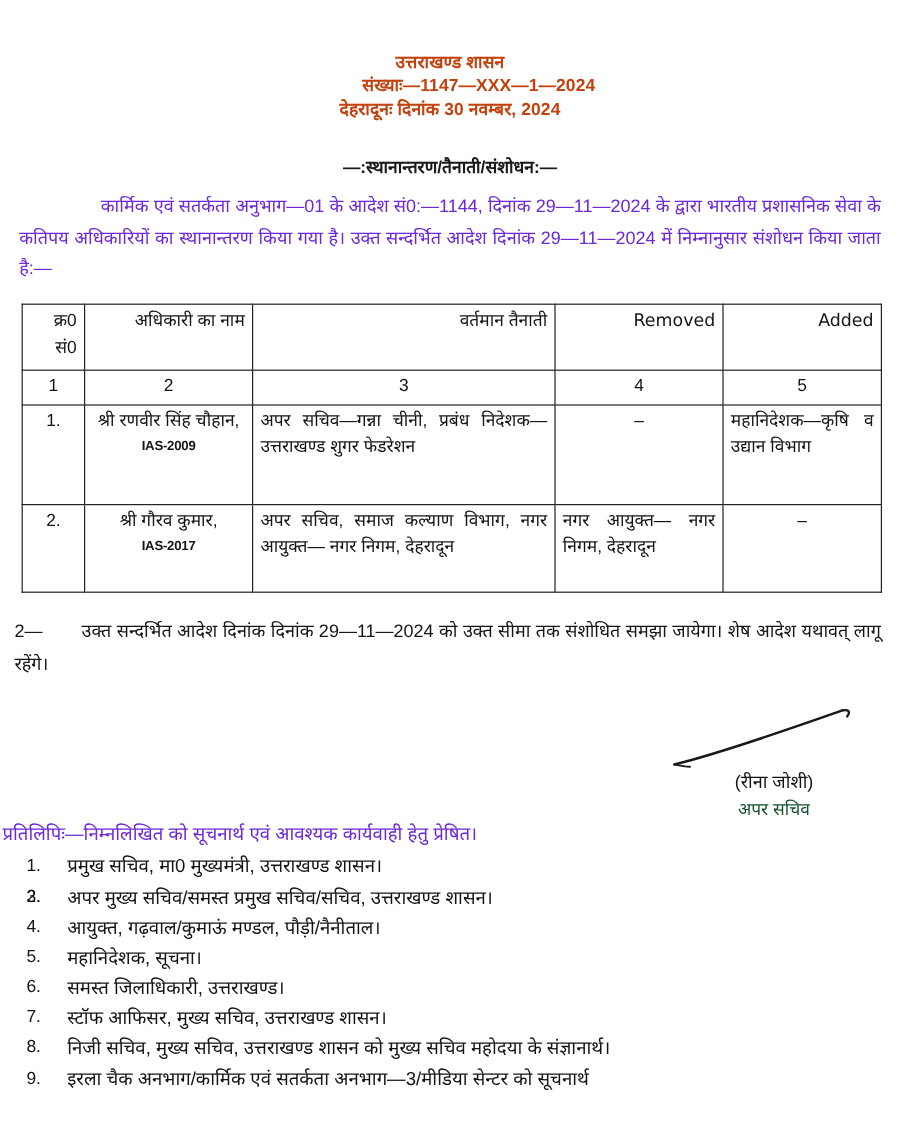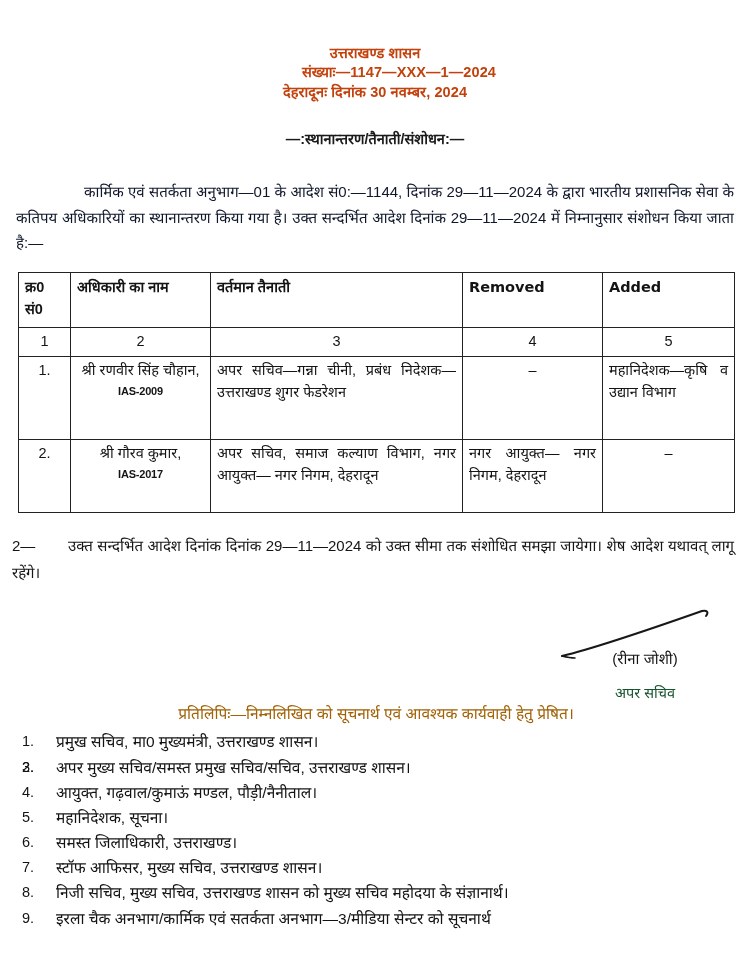--- a/index.html
+++ b/index.html
@@ -42,26 +42,26 @@
   .subject {
     margin-top: 26px;
     text-align: center;
     font-size: 14.5px;
     font-weight: 700;
     color: #1a1a1a;
   }
 
   
   .body-para {
-    margin: 31px 16px 0 16px;
+    margin: 12px 16px 0 16px;
     font-size: 15px;
     line-height: 1.72;
     text-align: justify;
     text-justify: inter-word;
-    color: #0f172a;
+    color: #6d28d9;
   }
   .body-para .indent { display: inline-block; width: 68px; }
 
   
   .tbl-wrap {
     margin: 16px 16px 0 18px;
   }
   table.order-table {
     width: 716px;
     border-collapse: collapse;
@@ -70,22 +70,22 @@
   table.order-table td, table.order-table th {
     border: 1px solid #222;
     padding: 3px 6px;
     vertical-align: top;
     font-size: 14.5px;
     line-height: 1.5;
     color: #141414;
     font-weight: 400;
   }
   table.order-table th {
-    text-align: left;
-    font-weight: 700;
+    text-align: right;
+    font-weight: 400;
     padding: 4px 6px 6px 6px;
   }
   .col-sn   { width: 52px; }
   .col-name { width: 140px; }
   .col-cur  { width: 252px; }
   .col-rem  { width: 140px; }
   .col-add  { width: 132px; }
 
   .hdr-cell { height: 44px; }
   .numrow td {
@@ -126,42 +126,41 @@
     height: 92px;
   }
   .sign-stroke {
     position: absolute;
     left: 556px;
     top: 0px;
   }
   .sign-name {
     position: absolute;
     left: 560px;
-    top: 44px;
+    top: 56px;
     width: 170px;
     text-align: center;
     font-size: 15px;
     color: #141414;
   }
   .sign-desig {
     position: absolute;
     left: 560px;
     top: 78px;
     width: 170px;
     text-align: center;
     font-size: 14.5px;
     color: #14532d;
   }
 
   
   .dist-head {
     margin: 6px 0 0 2px;
     font-size: 15.5px;
-    color: #a16207;
-    text-align: center;
+    color: #6d28d9;
   }
   ol.dist-list {
     margin: 6px 0 0 0;
     padding: 0;
     list-style: none;
   }
   ol.dist-list li {
     position: relative;
     padding-left: 56px;
     font-size: 15.5px;

